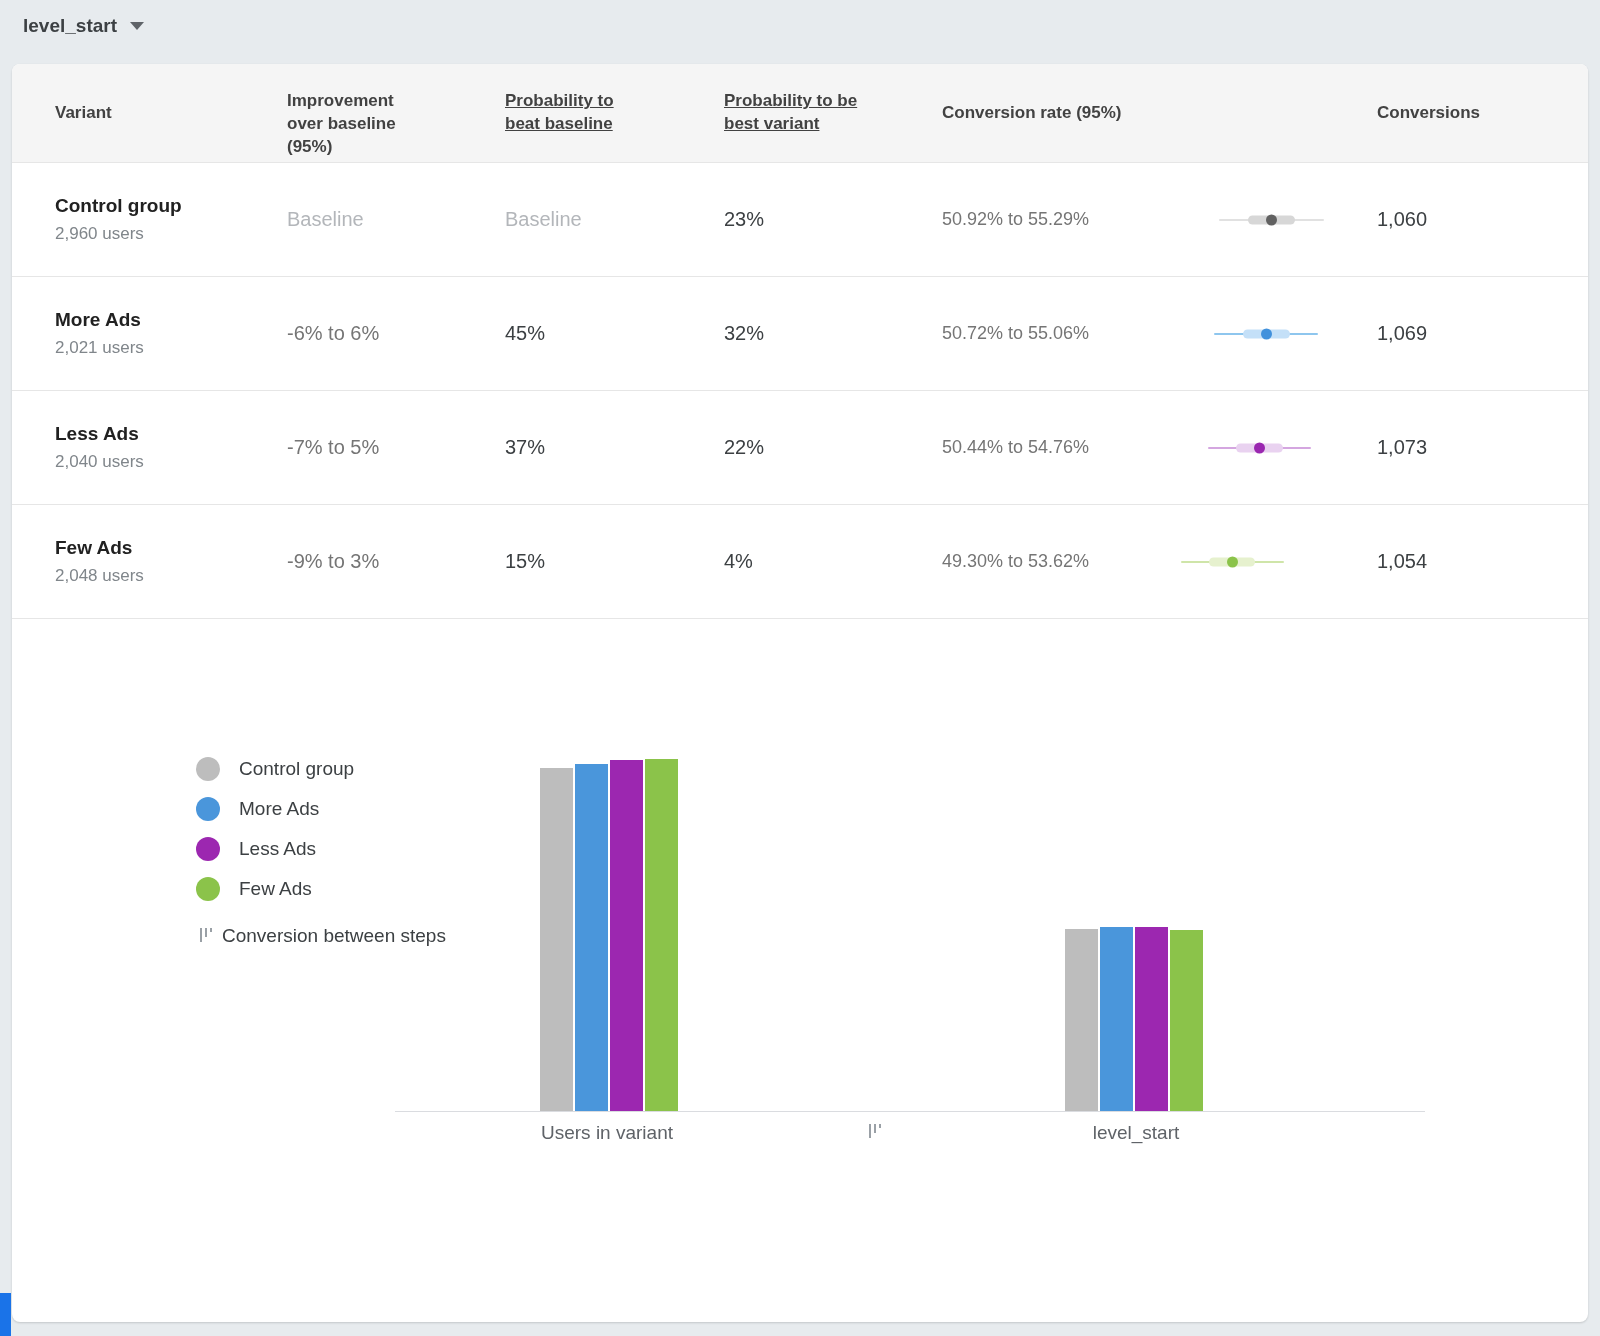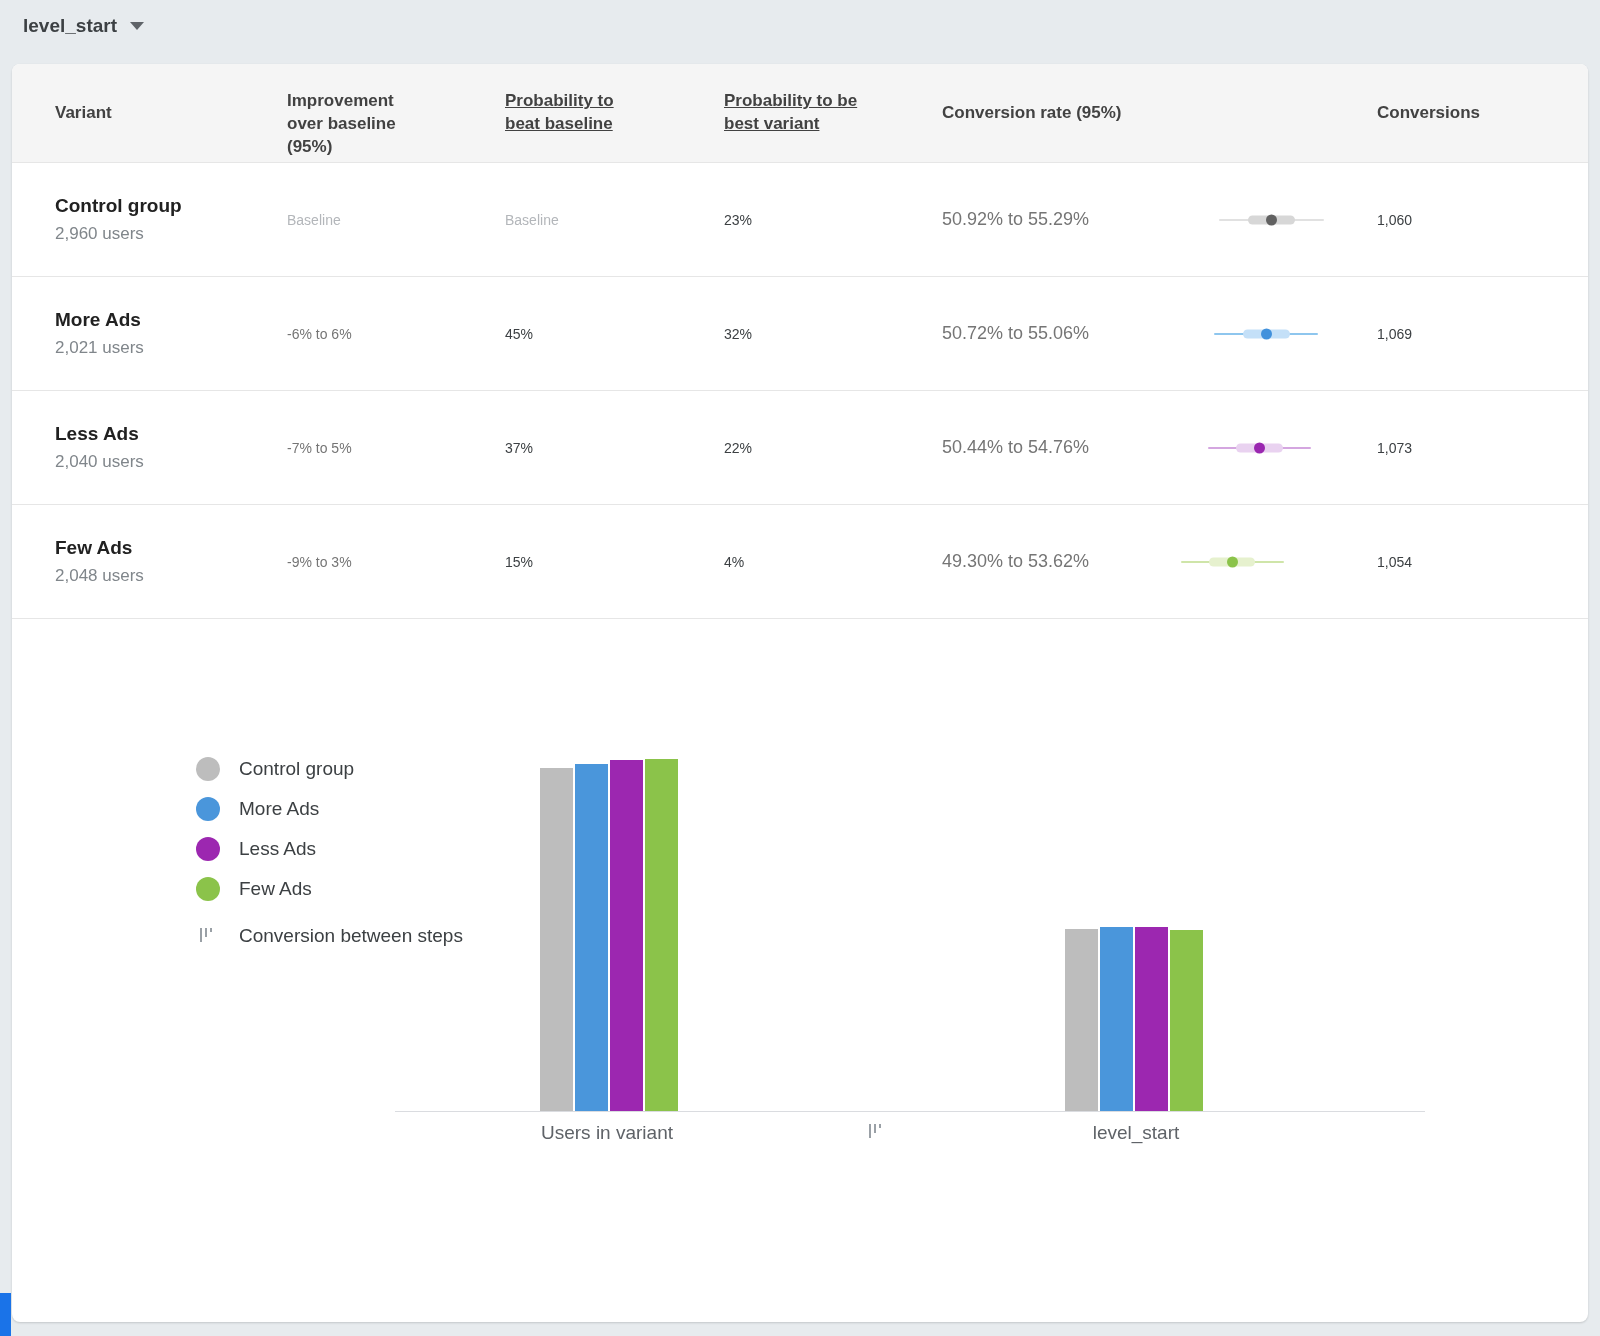--- a/index.html
+++ b/index.html
@@ -24,38 +24,38 @@
   .grid-cols { display:grid; grid-template-columns:232px 218px 219px 218px 435px 1fr; padding:0 46px 0 43px; align-items:center; }
 
   .thead { height:99px; background:#f5f5f5; border-bottom:1px solid #e6e6e6; border-radius:8px 8px 0 0; }
   .th { font-size:17px; font-weight:700; color:#424242; line-height:1.35; padding-right:20px; }
   .th.w-narrow { max-width:132px;margin-top:23px; }
   .th.w-mid { max-width:168px;text-decoration:underline; }
 
   .row { height:114px; border-bottom:1px solid #e6e6e6; }
   .variant-name { font-size:19px; font-weight:700; color:#212121; margin-bottom:7px; }
   .variant-users { font-size:17px; color:#80868b; }
-  .val { font-size:14px; color:#3c4043; }
+  .val { font-size:20px; color:#3c4043; }
   .val.gray { color:#757575; }
   .val.muted { color:#b3b6ba; }
 
   .conv-cell { display:flex; align-items:center; }
   .conv-text { width:215px; font-size:18px; color:#757575; }
   .ci-viz { position:relative; width:160px; height:16px; margin-left:14px; }
   .ci-viz span { position:absolute; top:50%; transform:translateY(-50%); border-radius:6px; display:block; }
   .ci-viz .ci-dot { border-radius:50%; }
 
   
   .chart-section { position:absolute; left:0; top:555px; width:1576px; height:703px; }
 
   .legend { position:absolute; left:184px; top:138px; }
   .legend-item { display:flex; align-items:center; gap:19px; margin-bottom:16px; height:24px; }
   .legend-dot { width:24px; height:24px; border-radius:50%; flex:0 0 auto; }
   .legend-label { font-size:19px; color:#3c4043; }
-  .legend-steps { display:flex; align-items:center; gap:19px; margin-top:24px; }
+  .legend-steps { display:flex; align-items:center; gap:2px; margin-top:24px; }
   .steps-icon { width:24px; height:16px; display:flex; align-items:flex-start; gap:3px; padding-left:4px; }
   .steps-icon i { display:block; background:#9aa0a6; width:2px; }
   .steps-icon i:nth-child(1){ height:14px; }
   .steps-icon i:nth-child(2){ height:9px; }
   .steps-icon i:nth-child(3){ height:4px; }
 
   .axis-line { position:absolute; left:383px; top:492px; width:1030px; height:1px; background:#dadce0; }
   .bar-group { position:absolute; bottom:211px; display:flex; align-items:flex-end; gap:2px; }
   .bar-group.g0 { left:528px; }
   .bar-group.g1 { left:1053px; }

